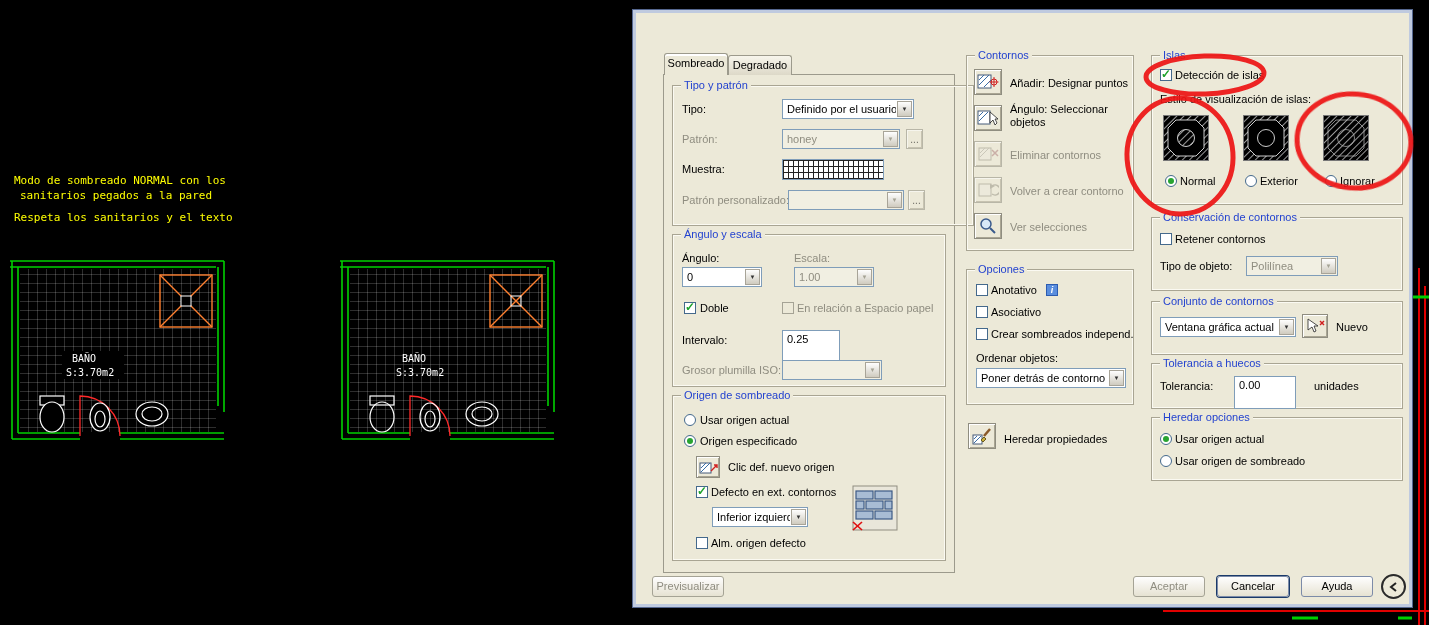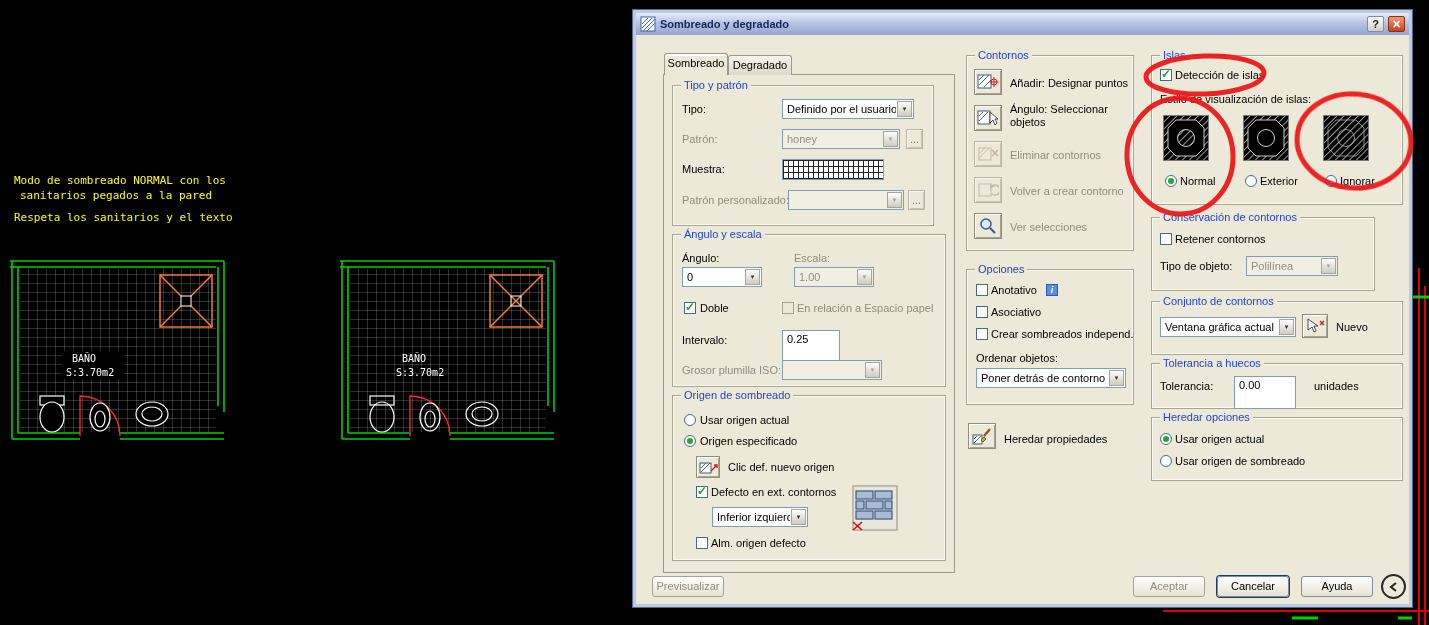--- a/index.html
+++ b/index.html
@@ -130,36 +130,26 @@
       <ellipse cx="90" cy="163" rx="5" ry="8"></ellipse>
       <ellipse cx="142" cy="158" rx="16" ry="12"></ellipse>
       <ellipse cx="142" cy="158" rx="10" ry="7"></ellipse>
     </g>
     <text x="62" y="106">BAÑO</text>
     <text x="56" y="120">S:3.70m2</text>
   </svg>
 
   <div class="dialog">
 
-    <div class="titlebar">
-      <svg width="16" height="16">
-        <rect x="1" y="1" width="14" height="14" fill="#f8f8f8" stroke="#4466aa"></rect>
-        <path d="M2 12 L12 2 M2 8 L8 2 M3 15 L15 3 M7 15 L15 7" stroke="#3a6ec0" stroke-width="1"></path>
-      </svg>
-      <span class="title">Sombreado y degradado</span>
-      <span class="tb-sp"></span>
-      <span class="tb-btn">?</span>
-      <span class="tb-btn close">✕</span>
-    </div>
 
     <div class="tab active" style="left:28px;width:64px">Sombreado</div>
     <div class="tab" style="left:92px;width:64px">Degradado</div>
     <div class="tabpanel" style="left:27px;top:61px;width:292px;height:499px"></div>
 
-    <div class="grp" style="left:36px;top:72px;width:262px;height:141px">
+    <div class="grp" style="left:36px;top:72px;width:302px;height:141px">
       <span class="grp-t">Tipo y patrón</span>
     </div>
     <span class="lbl" style="left:46px;top:90px">Tipo:</span>
     <div class="combo" style="left:146px;top:86px;width:132px">
       <span class="val">Definido por el usuario</span>
       <span class="dd"></span>
     </div>
     <span class="lbl dis" style="left:46px;top:120px">Patrón:</span>
     <div class="combo off" style="left:146px;top:116px;width:118px">
       <span class="val">honey</span>
@@ -356,21 +346,21 @@
       <circle cx="23" cy="23" r="8.5" fill="none" stroke="#bbb" stroke-width="0.7"></circle>
     </svg>
 
     <span class="rb on" style="left:529px;top:162px"></span>
     <span class="lbl" style="left:544px;top:162px">Normal</span>
     <span class="rb" style="left:609px;top:162px"></span>
     <span class="lbl" style="left:624px;top:162px">Exterior</span>
     <span class="rb" style="left:689px;top:162px"></span>
     <span class="lbl" style="left:704px;top:162px">Ignorar</span>
 
-    <div class="grp" style="left:515px;top:204px;width:224px;height:74px">
+    <div class="grp" style="left:515px;top:204px;width:252px;height:74px">
       <span class="grp-t">Conservación de contornos</span>
     </div>
     <span class="cb" style="left:524px;top:220px"></span>
     <span class="lbl" style="left:539px;top:220px">Retener contornos</span>
     <span class="lbl" style="left:524px;top:247px">Tipo de objeto:</span>
     <div class="combo off" style="left:610px;top:243px;width:92px">
       <span class="val">Polilínea</span>
       <span class="dd"></span>
     </div>
 

